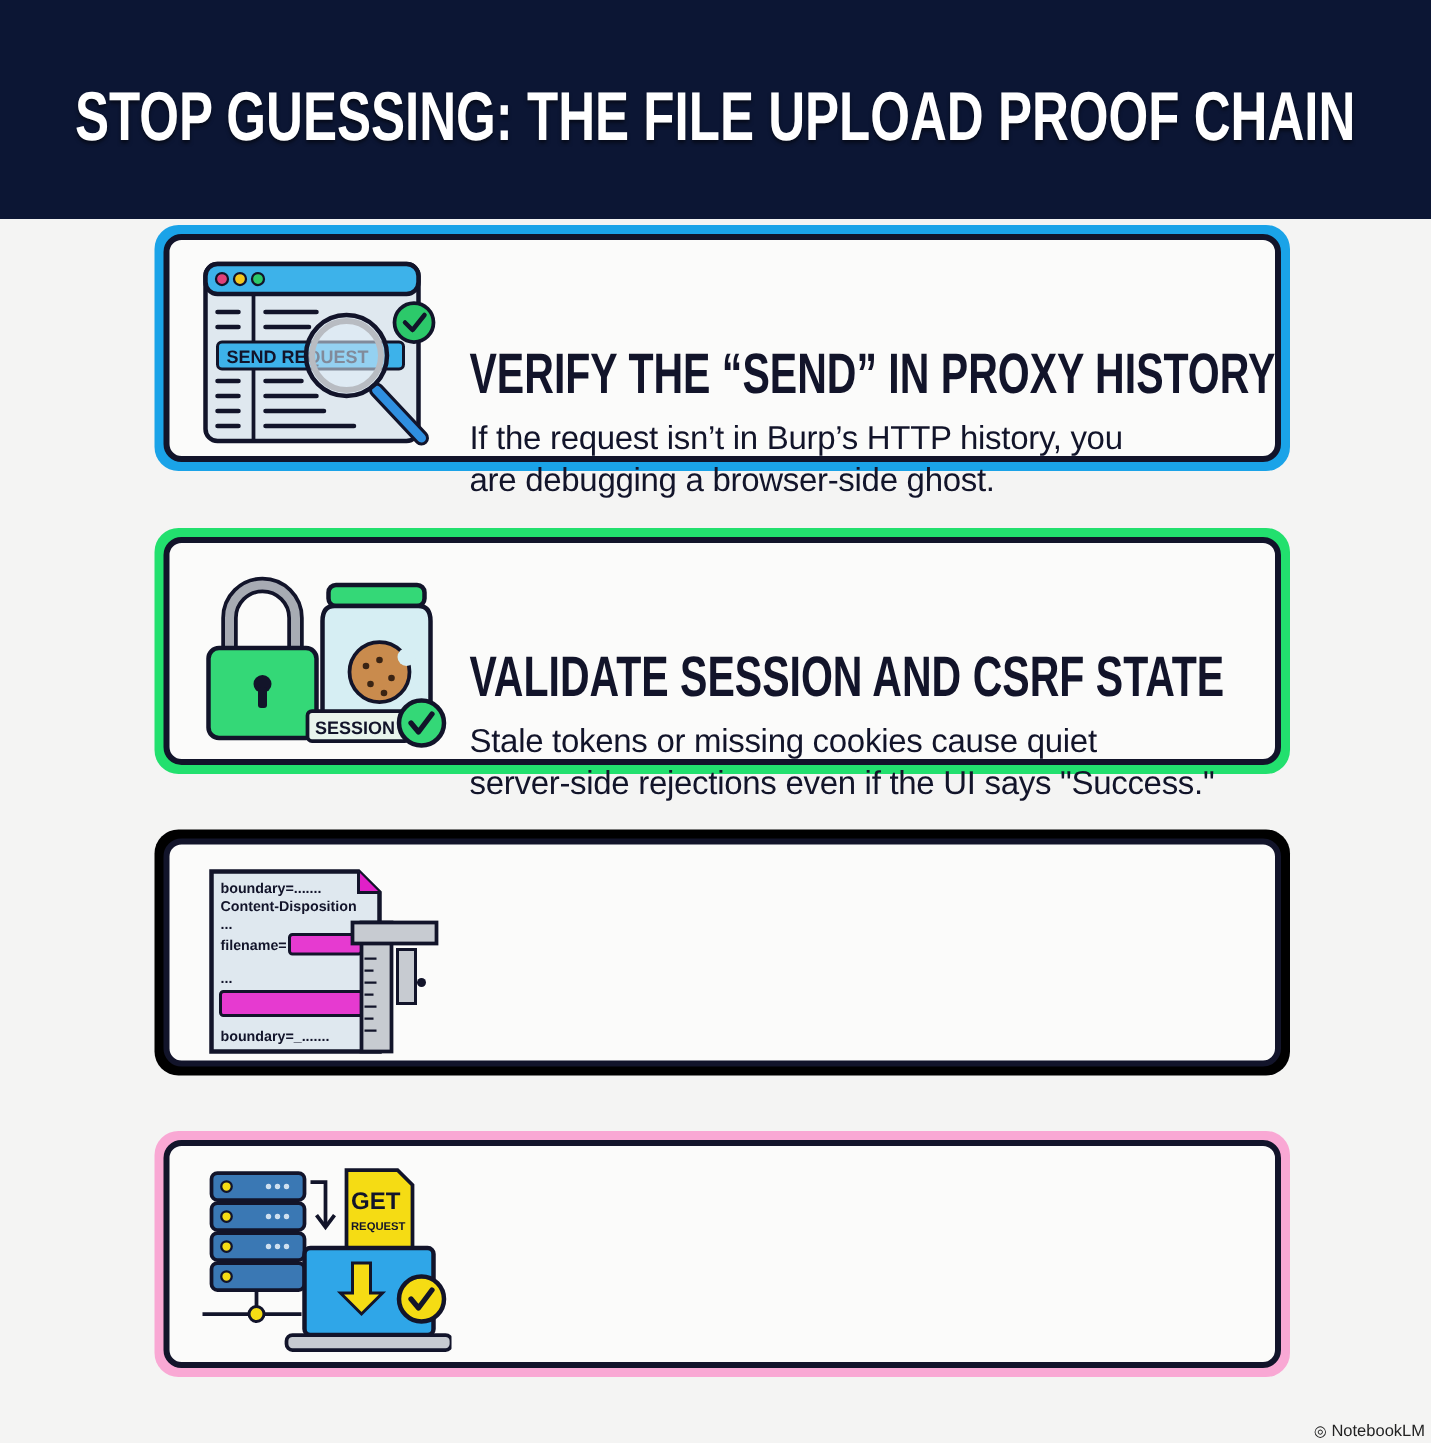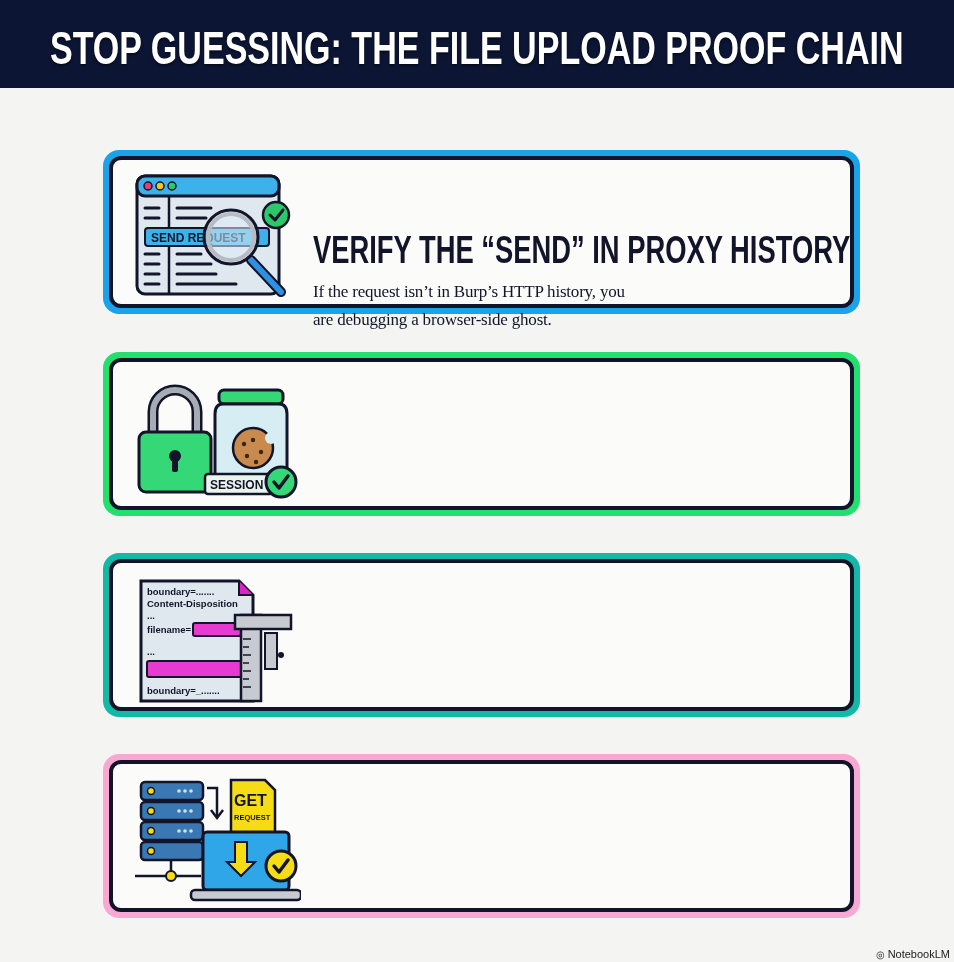--- a/index.html
+++ b/index.html
@@ -3,21 +3,21 @@
 <meta charset="utf-8">
 <style>
   * { box-sizing: border-box; margin: 0; padding: 0; }
   html, body { width: 954px; height: 962px; overflow: hidden; }
   body {
     background: #f4f4f3;
     font-family: "Liberation Sans", sans-serif;
     position: relative;
   }
   .header {
-    position: absolute; left: 0; top: 0; width: 954px; height: 88px;
+    position: absolute; left: 0; top: 0; width: 954px; height: 146px;
     background: #0c1634;
     display: flex; align-items: center; justify-content: center;
   }
   .header-title {
     color: #ffffff;
     font-family: "Liberation Sans", sans-serif;
     font-weight: bold;
     font-size: 46px;
     letter-spacing: 0px;
     transform: scaleX(0.74);
@@ -49,22 +49,22 @@
     font-weight: bold;
     font-size: 38px;
     color: #12142a;
     transform: scaleX(0.72);
     transform-origin: left center;
     white-space: nowrap;
     line-height: 44px;
     height: 44px;
   }
   .card-desc {
-    font-family: Liberation Serif, serif;
-    font-size: 17px;
+    font-family: Liberation Sans, sans-serif;
+    font-size: 22px;
     color: #12142a;
     line-height: 28px;
     margin-top: 6px;
     letter-spacing: -0.2px;
     white-space: pre-line;
     width: 560px;
   }
   .footer-brand {
     position: absolute; right: 4px; bottom: 2px;
     font-size: 11px; color: #222;
@@ -140,24 +140,29 @@
             <circle cx="130" cy="78" r="2.2"></circle>
             <circle cx="116" cy="82" r="2.2"></circle>
             <circle cx="125" cy="88" r="2.2"></circle>
           </g>
         <rect x="74" y="100" width="68" height="20" rx="3" fill="#e8f4ec" stroke="#12142a" stroke-width="2.5"></rect>
         <text x="79" y="115" font-family="Liberation Sans, sans-serif" font-weight="bold" font-size="12" fill="#12142a">SESSION</text>
         <circle cx="150" cy="108" r="15" fill="#34d877" stroke="#12142a" stroke-width="3"></circle>
         <polyline points="143,108 148,114 157,102" fill="none" stroke="#12142a" stroke-width="3.5" stroke-linecap="round" stroke-linejoin="round"></polyline>
       </svg>
     </div>
-  </div>
-</div>
-
-<div class="card" style="top:553px; background:#14b8a6;">
+    <div class="text-box">
+      <div class="card-title">VALIDATE SESSION AND CSRF STATE</div>
+      <div class="card-desc">Stale tokens or missing cookies cause quiet
+server-side rejections even if the UI says "Success."</div>
+    </div>
+  </div>
+</div>
+
+<div class="card" style="top:553px; background:#000000;">
   <div class="card-inner">
     <div class="icon-box">
       <svg viewBox="0 0 170 132">
         <path d="M10 6 h98 l14 14 v106 h-112 z" fill="#dfe8ef" stroke="#12142a" stroke-width="3"></path>
         <path d="M108 6 v14 h14" fill="#e020c8" stroke="#12142a" stroke-width="2"></path>
         <g font-family="Liberation Sans, sans-serif" font-weight="bold" font-size="9.5" fill="#12142a">
           <text x="16" y="20">boundary=.......</text>
           <text x="16" y="32">Content-Disposition</text>
           <text x="16" y="44">...</text>
           <text x="16" y="58">filename=</text>

